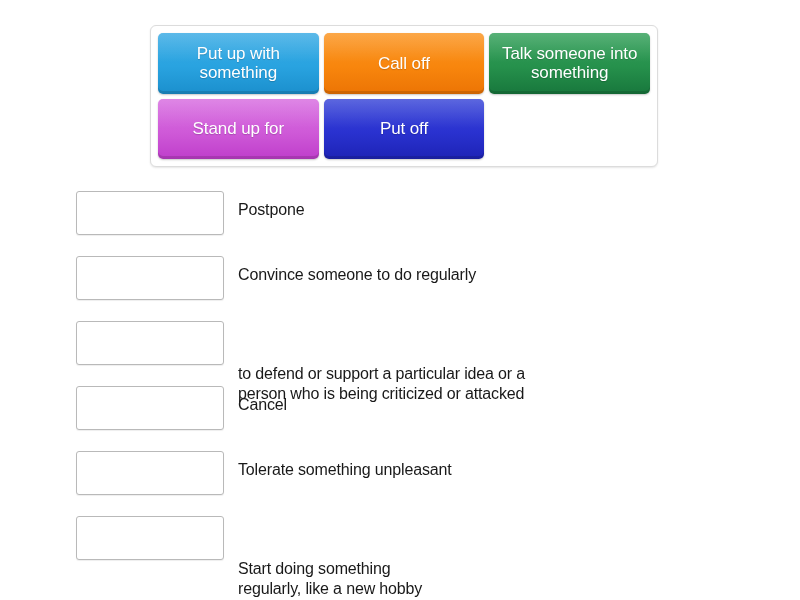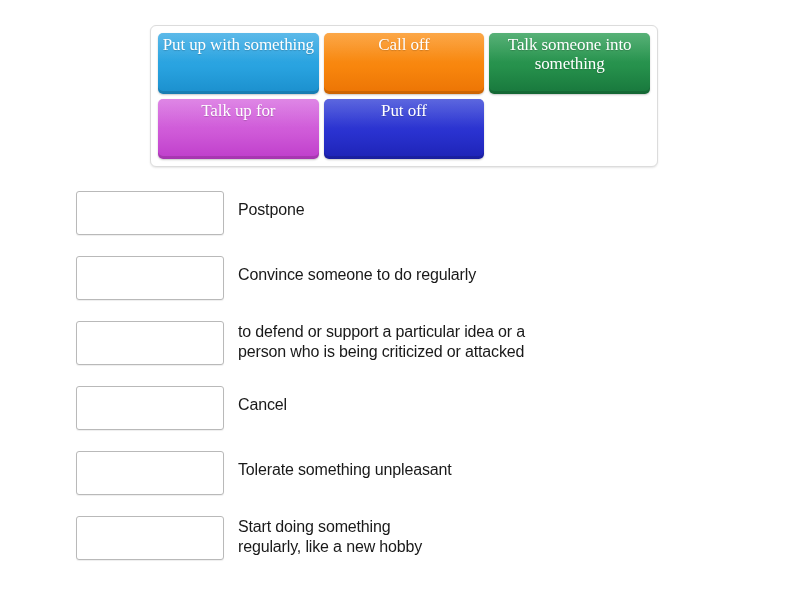--- a/index.html
+++ b/index.html
@@ -35,35 +35,34 @@
     grid-template-columns: repeat(3, 1fr);
     grid-template-rows: repeat(2, 1fr);
     gap: 5px;
     width: 100%;
     height: 100%;
   }
   .tile {
     position: relative;
     border-radius: 5px;
     display: flex;
-    align-items: flex-start;
+    align-items: center;
     justify-content: center;
     text-align: center;
     color: #ffffff;
     font-size: 17px;
     line-height: 1.12;
     font-weight: 400;
     letter-spacing: -0.1px;
     cursor: move;
     user-select: none;
     overflow: hidden;
     padding: 2px 4px;
     box-sizing: border-box;
     text-shadow: 0 1px 1px rgba(0,0,0,0.18);
-    font-family: Liberation Serif, serif;
   }
   .tile::after {
     content: "";
     position: absolute;
     left: 0; right: 0; top: 0;
     height: 48%;
     background: linear-gradient(to bottom, rgba(255,255,255,0.18), rgba(255,255,255,0.0));
     pointer-events: none;
     border-radius: 5px 5px 0 0;
   }
@@ -103,21 +102,21 @@
   }
   .definition {
     margin-left: 14px;
     font-size: 16px;
     line-height: 1.23;
     color: #191919;
     padding-top: 9px;
     white-space: pre-line;
     letter-spacing: -0.15px;
   }
-  .answer-row.two-line .definition { padding-top: 1px; }
+  .answer-row.two-line .definition { padding-top: 1px; margin-top: 42px; }
 </style>
 </head>
 <body>
 
 <div id="tile-tray">
   <div id="tile-grid">
 
     <div class="tile t-blue">
       <span class="tile-label">Put up with
 something</span>
@@ -127,21 +126,21 @@
     <div class="tile t-orange">
       <span class="tile-label">Call off</span>
     </div>
 
     <div class="tile t-green">
       <span class="tile-label">Talk someone
 into something</span>
     </div>
 
     <div class="tile t-magenta">
-      <span class="tile-label">Talk up for</span>
+      <span class="tile-label">Stand up for</span>
     </div>
 
     <div class="tile t-royal">
       <span class="tile-label">Put off</span>
     </div>
 
   </div>
 </div>
 
 <div id="answer-rows">

